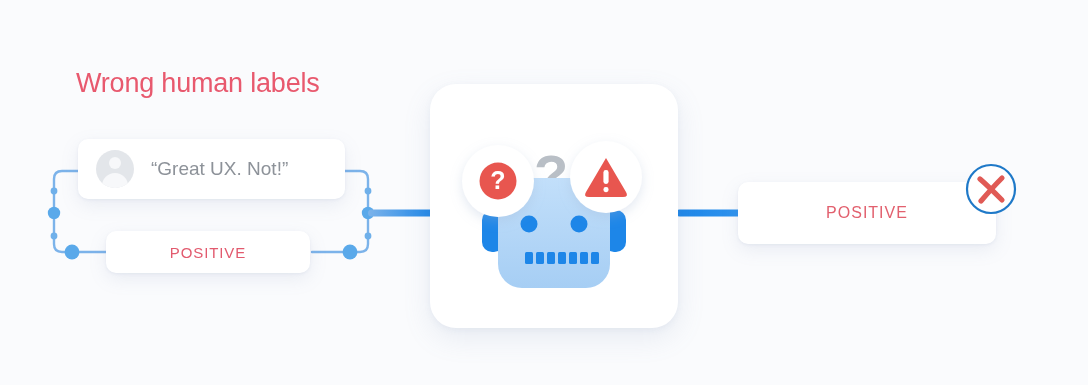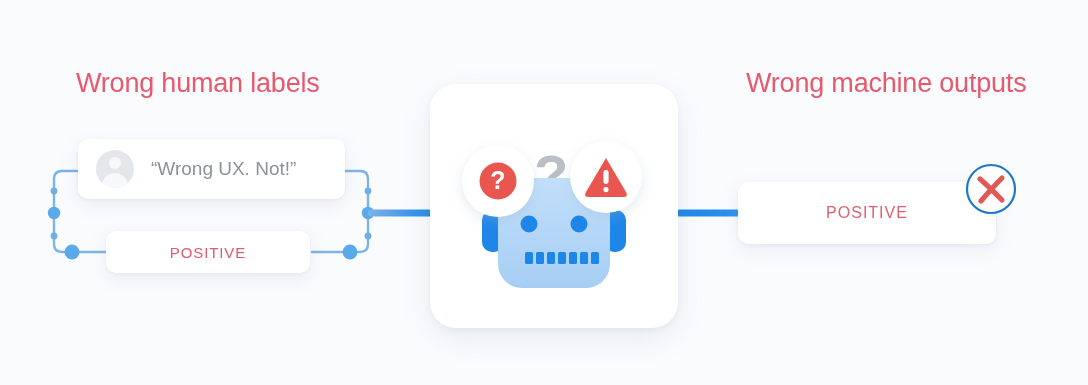--- a/index.html
+++ b/index.html
@@ -186,25 +186,24 @@
     <circle cx="368" cy="213" r="6.2" fill="#5aa9ea"></circle>
     <circle cx="350" cy="252" r="7.4" fill="#5aa9ea"></circle>
 
     <rect x="368" y="209.5" width="66" height="7" rx="3.5" fill="url(#gradStrongL)"></rect>
 
     <rect x="676" y="209.5" width="66" height="7" rx="3.5" fill="url(#gradStrongR)"></rect>
   </svg>
 
   <div class="heading heading-left">Wrong human labels</div>
 
-  <div class="heading heading-right">Wrong machine outputs</div>
 
   <div class="card quote-card">
     <div class="avatar"></div>
-    <div class="quote-text">“Wrong UX. Not!”</div>
+    <div class="quote-text">“Great UX. Not!”</div>
   </div>
 
   <div class="card chip-left">
     <span class="chip-text">POSITIVE</span>
   </div>
 
   <div class="card robot-card"></div>
 
   <svg class="robot-art" viewBox="0 0 248 244">
     <defs>

